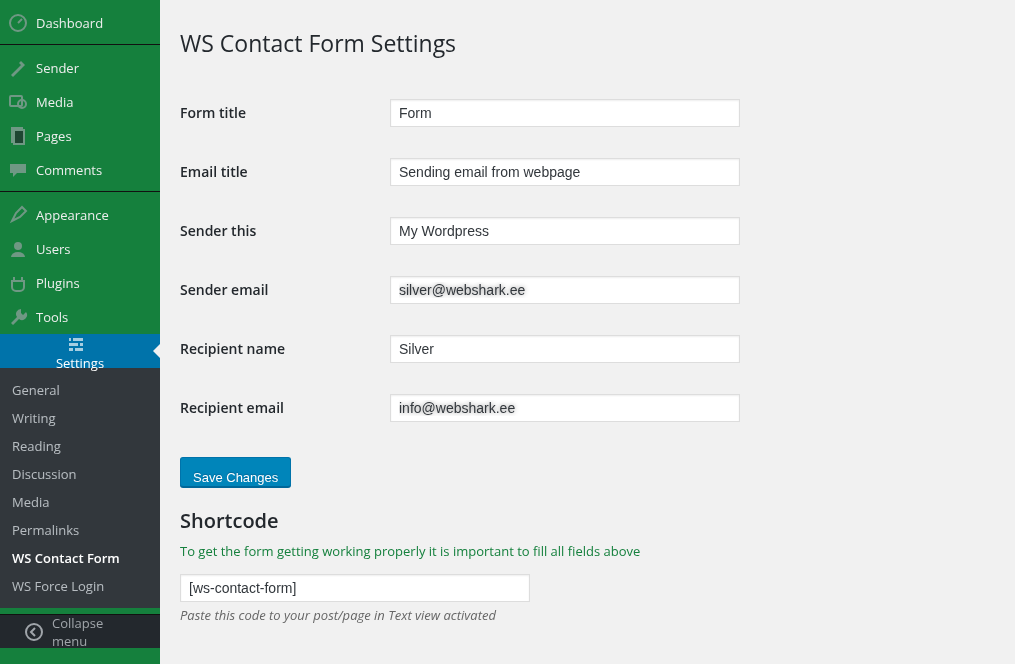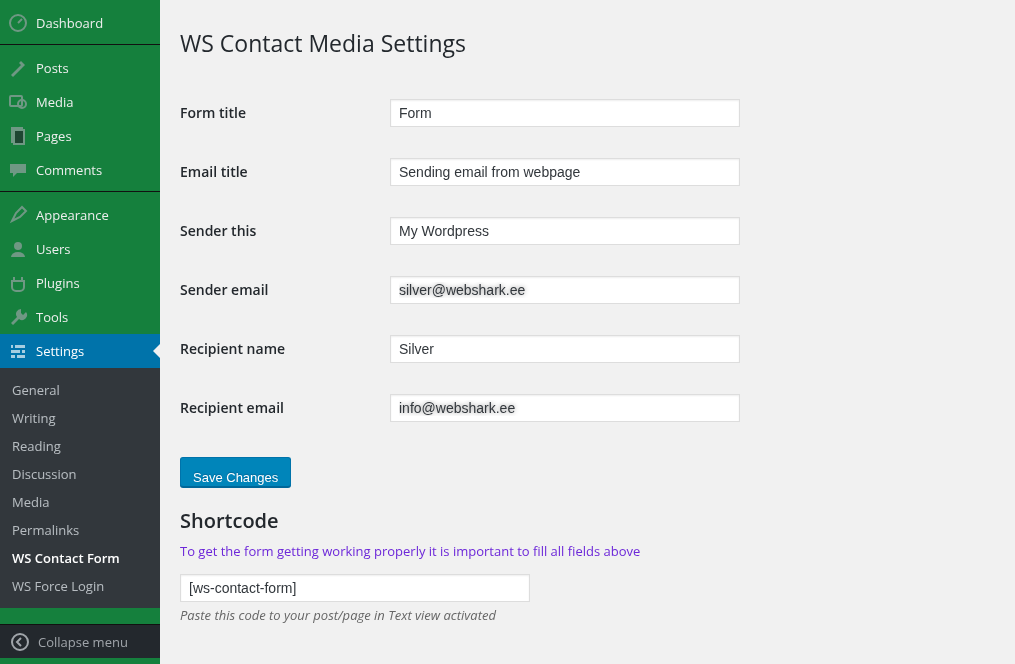--- a/index.html
+++ b/index.html
@@ -48,20 +48,21 @@
   margin-right: 8px;
   display: inline-flex;
   align-items: center;
   justify-content: center;
   opacity: .65;
 }
 .menu-item .icon svg { width: 20px; height: 20px; fill: #a0a5aa; }
 .menu-item.current {
   background: #0073aa;
   color: #fff;
+  flex-direction: column;
 }
 .menu-item.current .icon svg { fill: #fff; }
 .menu-item.current::after {
   content: '';
   position: absolute;
   right: -1px;
   top: 50%;
   margin-top: -8px;
   border: 8px solid transparent;
   border-right-color: #f1f1f1;
@@ -78,26 +79,26 @@
   cursor: pointer;
 }
 .submenu-item.current {
   color: #fff;
   font-weight: 600;
 }
 .collapse {
   display: flex;
   align-items: center;
   height: 34px;
-  padding: 0 10px;
+  padding: 0 24px;
   background: #23282d;
   color: #a0a5aa;
   cursor: pointer;
   border-top: 1px solid #111;
-  margin-top: 16px;
+  margin-top: 6px;
 }
 .collapse .icon {
   width: 20px; height: 20px; margin-right: 8px;
   display: inline-flex; align-items: center; justify-content: center;
 }
 .collapse .icon svg { width: 20px; height: 20px; fill: #a0a5aa; }
 
 
 .content {
   flex: 1;
@@ -156,21 +157,21 @@
   text-shadow: 0 -1px 1px #006799;
 }
 h2.section-heading {
   font-size: 20px;
   font-weight: 600;
   color: #23282d;
   margin: 20px 0 8px 0;
 }
 .section-desc {
   font-size: 13px;
-  color: #6d28d9;
+  color: #15803d;
   margin-bottom: 14px;
 }
 .shortcode-input {
   width: 350px;
 }
 .hint {
   font-style: italic;
   color: #666;
   font-size: 13px;
   margin-top: 4px;
@@ -190,21 +191,21 @@
         </span>
       <span>Dashboard</span>
     </li>
     <li class="menu-sep"></li>
     <li class="menu-item">
       <span class="icon">
           <svg viewBox="0 0 20 20">
             <path d="M3 17 L7 13 L13 7 L15 9 L9 15 L5 19 Z M13 3 L17 7 L15 9 L11 5 Z"></path>
           </svg>
         </span>
-      <span>Posts</span>
+      <span>Sender</span>
     </li>
     <li class="menu-item">
       <span class="icon">
           <svg viewBox="0 0 20 20">
             <rect x="2" y="4" width="12" height="10" rx="1" fill="none" stroke="#a0a5aa" stroke-width="2"></rect>
             <circle cx="14" cy="12" r="4" fill="none" stroke="#a0a5aa" stroke-width="2"></circle>
           </svg>
         </span>
       <span>Media</span>
     </li>
@@ -288,21 +289,21 @@
         <svg viewBox="0 0 20 20">
           <circle cx="10" cy="10" r="8" fill="none" stroke="#a0a5aa" stroke-width="2"></circle>
           <path d="M11 6 L7 10 L11 14" fill="none" stroke="#a0a5aa" stroke-width="2"></path>
         </svg>
       </span>
     <span>Collapse menu</span>
   </div>
 </div>
 
 <div class="content">
-  <h1 class="page-title">WS Contact Media Settings</h1>
+  <h1 class="page-title">WS Contact Form Settings</h1>
 
   <table class="form-table">
     <tbody>
         <tr>
       <th>Form title</th>
       <td><input type="text" value="Form" style=""></td>
     </tr>
     <tr>
       <th>Email title</th>
       <td><input type="text" value="Sending email from webpage" style=""></td>

